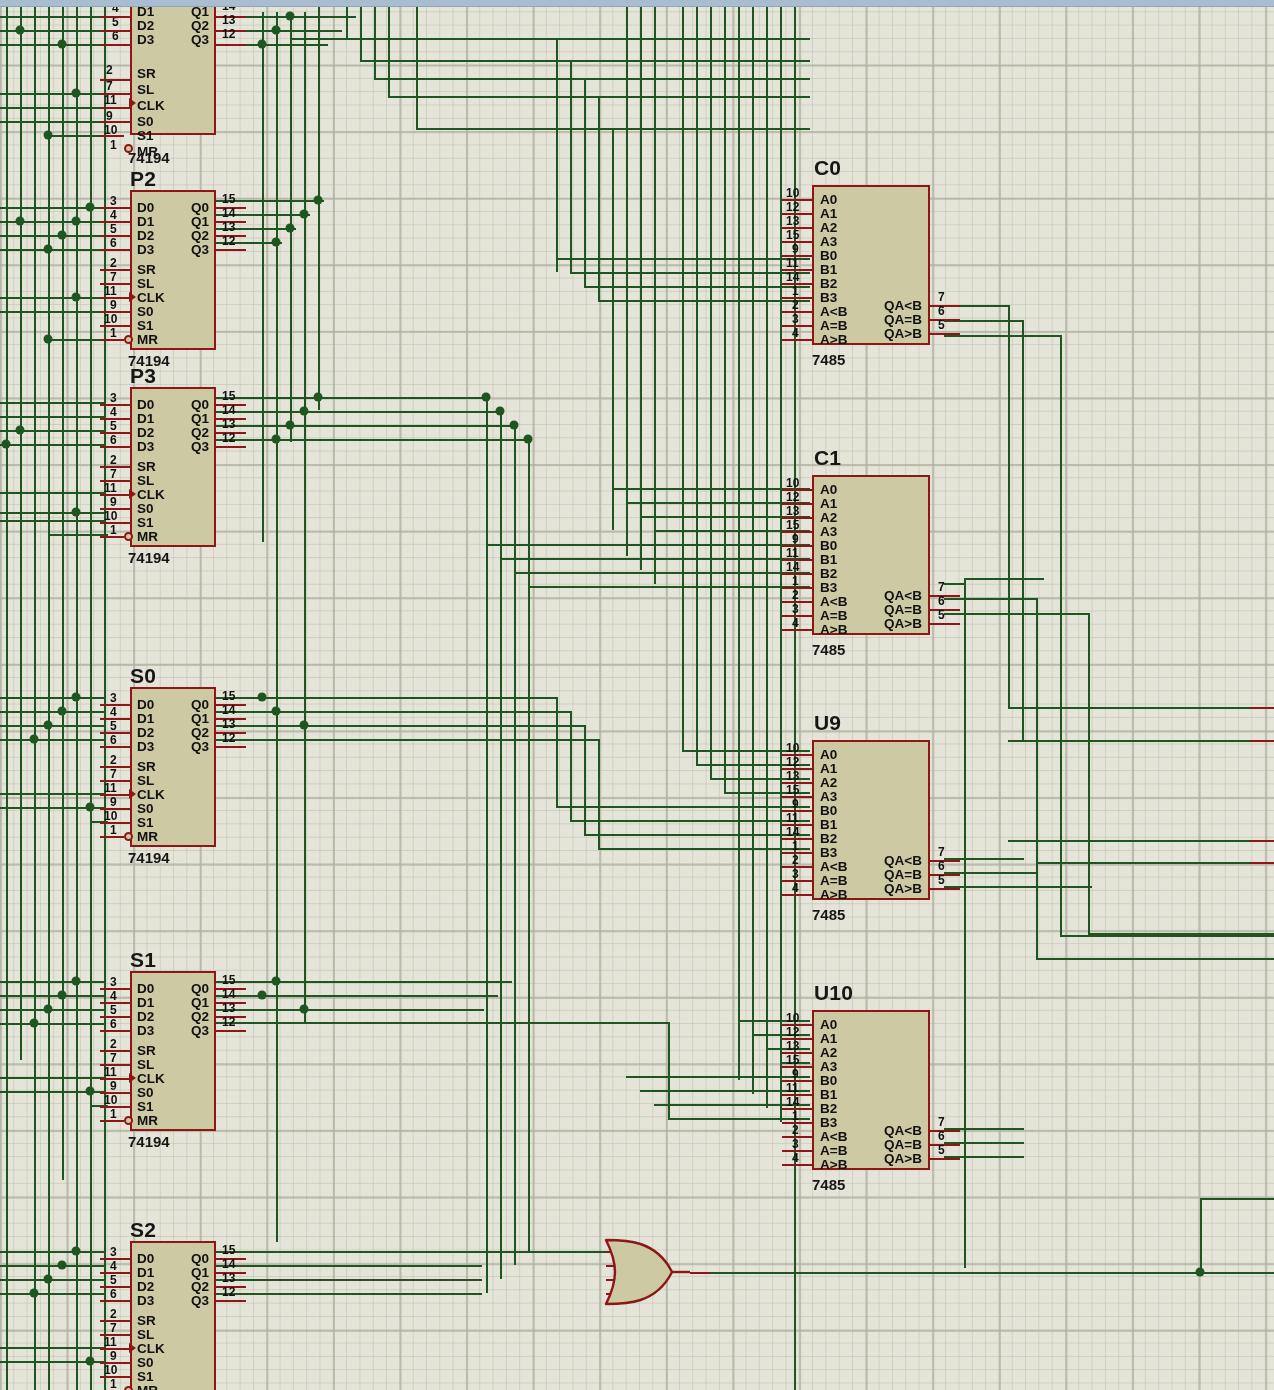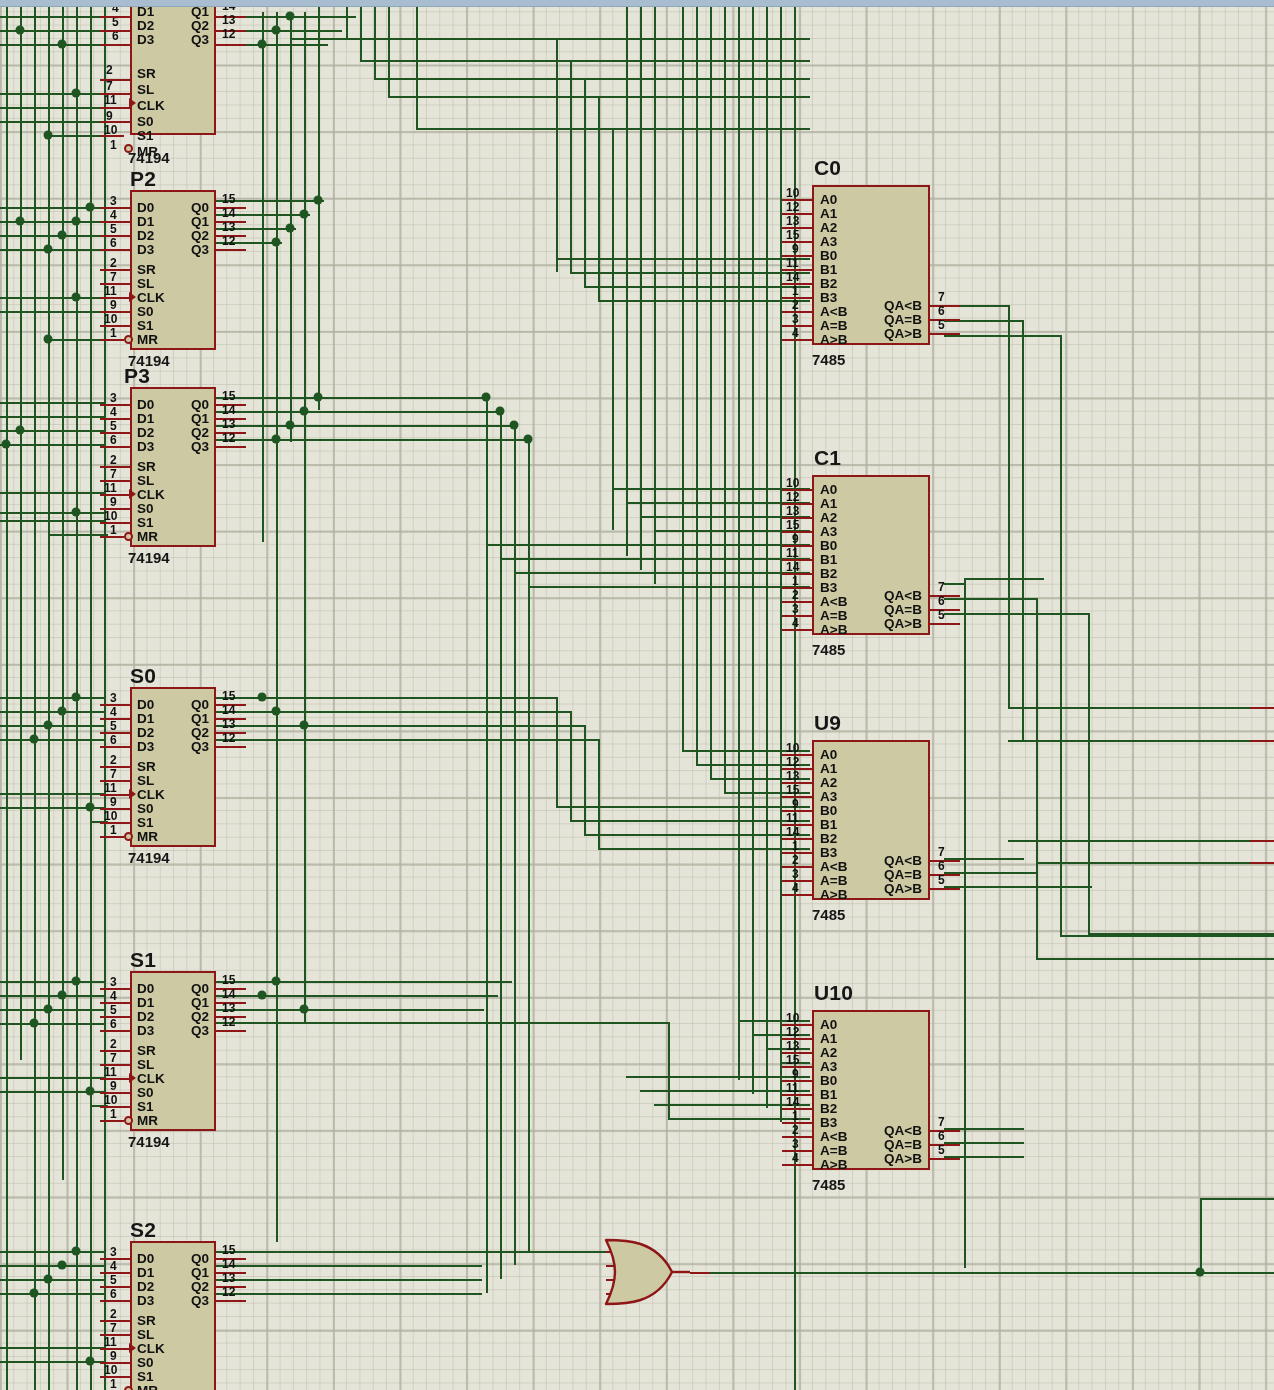--- a/index.html
+++ b/index.html
@@ -367,21 +367,21 @@
     <div class="r rh" style="left:214px;top:44px;width:32px;"></div>
     <div class="pinnum" style="left:222px;top:0px;">14</div>
     <div class="pinnum" style="left:222px;top:14px;">13</div>
     <div class="pinnum" style="left:222px;top:28px;">12</div>
     <div class="valabel" style="left:128px;top:150px;">74194</div>
 
     <div class="reflabel" style="left:130px;top:168px;">P2</div>
     <div class="comp" style="left:130px;top:190px;width:86px;height:160px;"></div>
     <div class="valabel" style="left:128px;top:353px;">74194</div>
 
-    <div class="reflabel" style="left:124px;top:365px;">P3</div>
+    <div class="reflabel" style="left:130px;top:365px;">P3</div>
     <div class="comp" style="left:130px;top:387px;width:86px;height:160px;"></div>
     <div class="valabel" style="left:128px;top:550px;">74194</div>
 
     <div class="reflabel" style="left:130px;top:665px;">S0</div>
     <div class="comp" style="left:130px;top:687px;width:86px;height:160px;"></div>
     <div class="valabel" style="left:128px;top:850px;">74194</div>
 
     <div class="reflabel" style="left:130px;top:949px;">S1</div>
     <div class="comp" style="left:130px;top:971px;width:86px;height:160px;"></div>
     <div class="valabel" style="left:128px;top:1134px;">74194</div>

